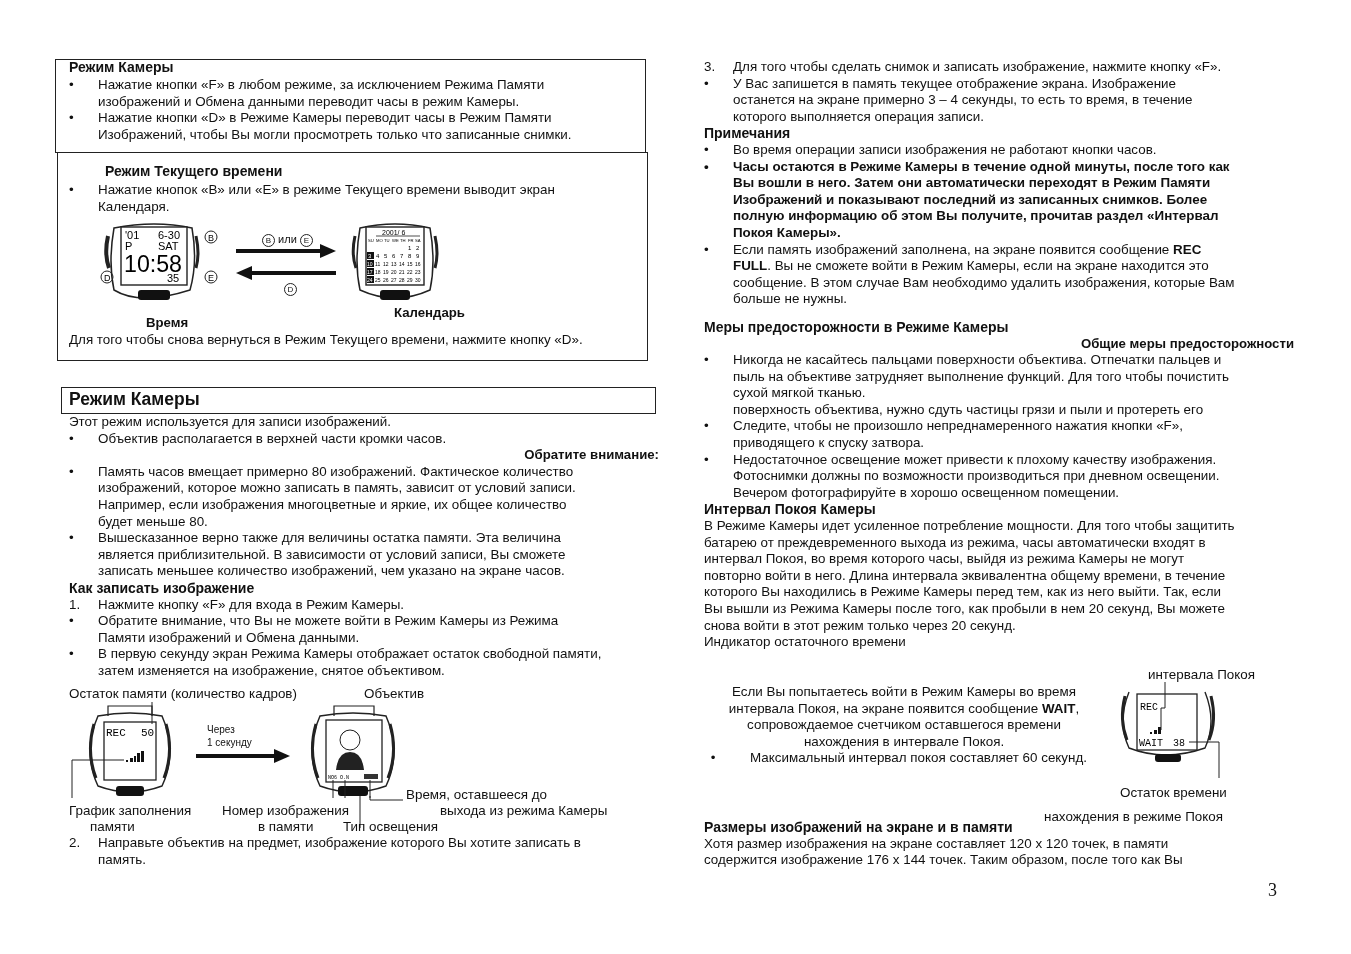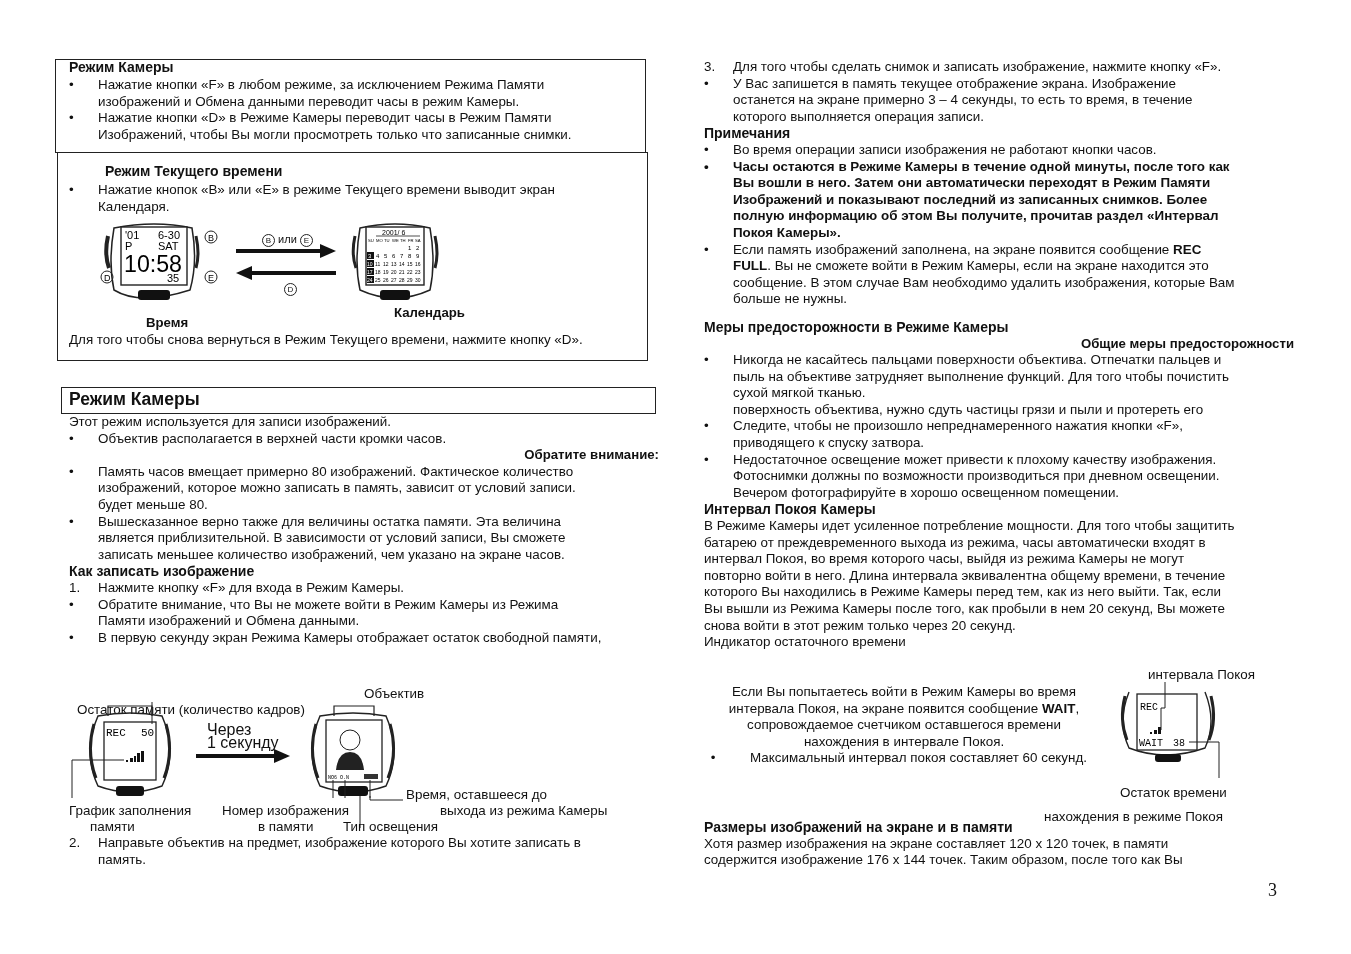--- a/index.html
+++ b/index.html
@@ -152,20 +152,21 @@
   <div>Этот режим используется для записи изображений.</div>
   <div class="li">
       <span class="mk">•</span>
       <div>Объектив располагается в верхней части кромки часов.</div>
     </div>
   <div class="h-small">Обратите внимание:</div>
   <div class="li">
       <span class="mk">•</span>
     <div>Память часов вмещает примерно 80 изображений. Фактическое количество</div>
       <div>изображений, которое можно записать в память, зависит от условий записи.</div>
+      <div>Например, если изображения многоцветные и яркие, их общее количество</div>
       <div>будет меньше 80.</div>
   </div>
   <div class="li">
       <span class="mk">•</span>
     <div>Вышесказанное верно также для величины остатка памяти. Эта величина</div>
       <div>является приблизительной. В зависимости от условий записи, Вы сможете</div>
       <div>записать меньшее количество изображений, чем указано на экране часов.</div>
   </div>
   <div class="h">Как записать изображение</div>
   <div class="li">
@@ -173,24 +174,25 @@
       <div>Нажмите кнопку «F» для входа в Режим Камеры.</div>
     </div>
   <div class="li">
       <span class="mk">•</span>
     <div>Обратите внимание, что Вы не можете войти в Режим Камеры из Режима</div>
       <div>Памяти изображений и Обмена данными.</div>
   </div>
   <div class="li">
       <span class="mk">•</span>
     <div>В первую секунду экран Режима Камеры отображает остаток свободной памяти,</div>
-  </div>
-</div>
-
-<div class="lbl" style="left:69px; top:702px;margin-left:8px;">Остаток памяти (количество кадров)</div>
+      <div>затем изменяется на изображение, снятое объективом.</div>
+  </div>
+</div>
+
+<div class="lbl" style="left:69px; top:686px;">Остаток памяти (количество кадров)</div>
 <div class="lbl" style="left:364px; top:686px;">Объектив</div>
 
 <svg class="watch" style="left:68px; top:702px;" width="120" height="96" viewBox="0 0 120 96">
   <path d="M40 14 L40 4 L84 4 L84 14" fill="none" stroke="#222" stroke-width="1.2"></path>
   <path d="M30 14 Q14 50 30 84 Q62 96 94 84 Q110 50 94 14 Q62 8 30 14 Z" fill="none" stroke="#222" stroke-width="1.5"></path>
   <path d="M26 22 Q18 50 28 76" fill="none" stroke="#222" stroke-width="3"></path>
   <path d="M98 22 Q106 50 96 76" fill="none" stroke="#222" stroke-width="3"></path>
   <rect x="36" y="20" width="52" height="58" fill="#fff" stroke="#222" stroke-width="1.3"></rect>
   <rect x="48" y="84" width="28" height="10" rx="3" fill="#111"></rect>
   <text x="38" y="34" font-family="Liberation Mono, monospace" font-size="11">REC</text>
@@ -198,21 +200,21 @@
   <rect x="58" y="58" width="2" height="2" fill="#111"></rect>
     <rect x="62" y="56" width="3" height="4" fill="#111"></rect>
     <rect x="66" y="54" width="2" height="6" fill="#111"></rect>
     <rect x="69" y="51" width="3" height="9" fill="#111"></rect>
     <rect x="73" y="49" width="3" height="11" fill="#111"></rect>
   <line x1="84" y1="0" x2="84" y2="22" stroke="#222" stroke-width="1"></line>
   <line x1="4" y1="58" x2="56" y2="58" stroke="#222" stroke-width="1"></line>
   <line x1="4" y1="58" x2="4" y2="96" stroke="#222" stroke-width="1"></line>
 </svg>
 
-<div class="lbl" style="left:207px; top:723px; font-size:16px; line-height:13px;">
+<div class="lbl" style="left:207px; top:723px; font-size:10px; line-height:13px;">
   <div>Через</div>
   <div>1 секунду</div>
 </div>
 <svg class="abs" style="left:196px; top:749px;" width="94" height="14" viewBox="0 0 94 14">
   <rect x="0" y="5" width="80" height="4" fill="#111"></rect>
     <polygon points="78,0 94,7 78,14" fill="#111"></polygon>
 </svg>
 
 <svg class="watch" style="left:298px; top:702px;" width="110" height="96" viewBox="0 0 110 96">
   <path d="M36 14 L36 4 L76 4 L76 14" fill="none" stroke="#222" stroke-width="1.2"></path>

